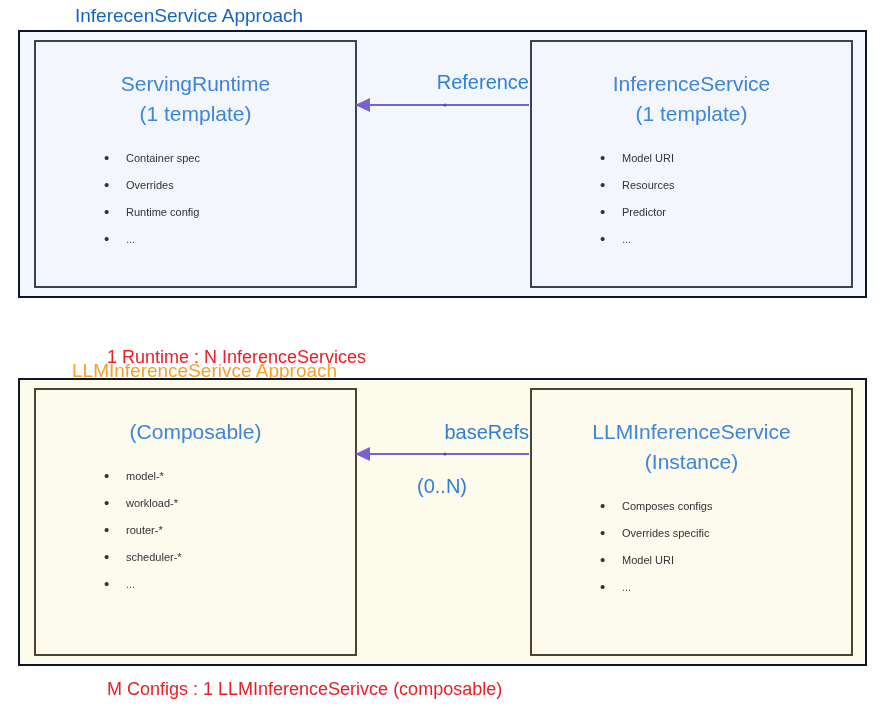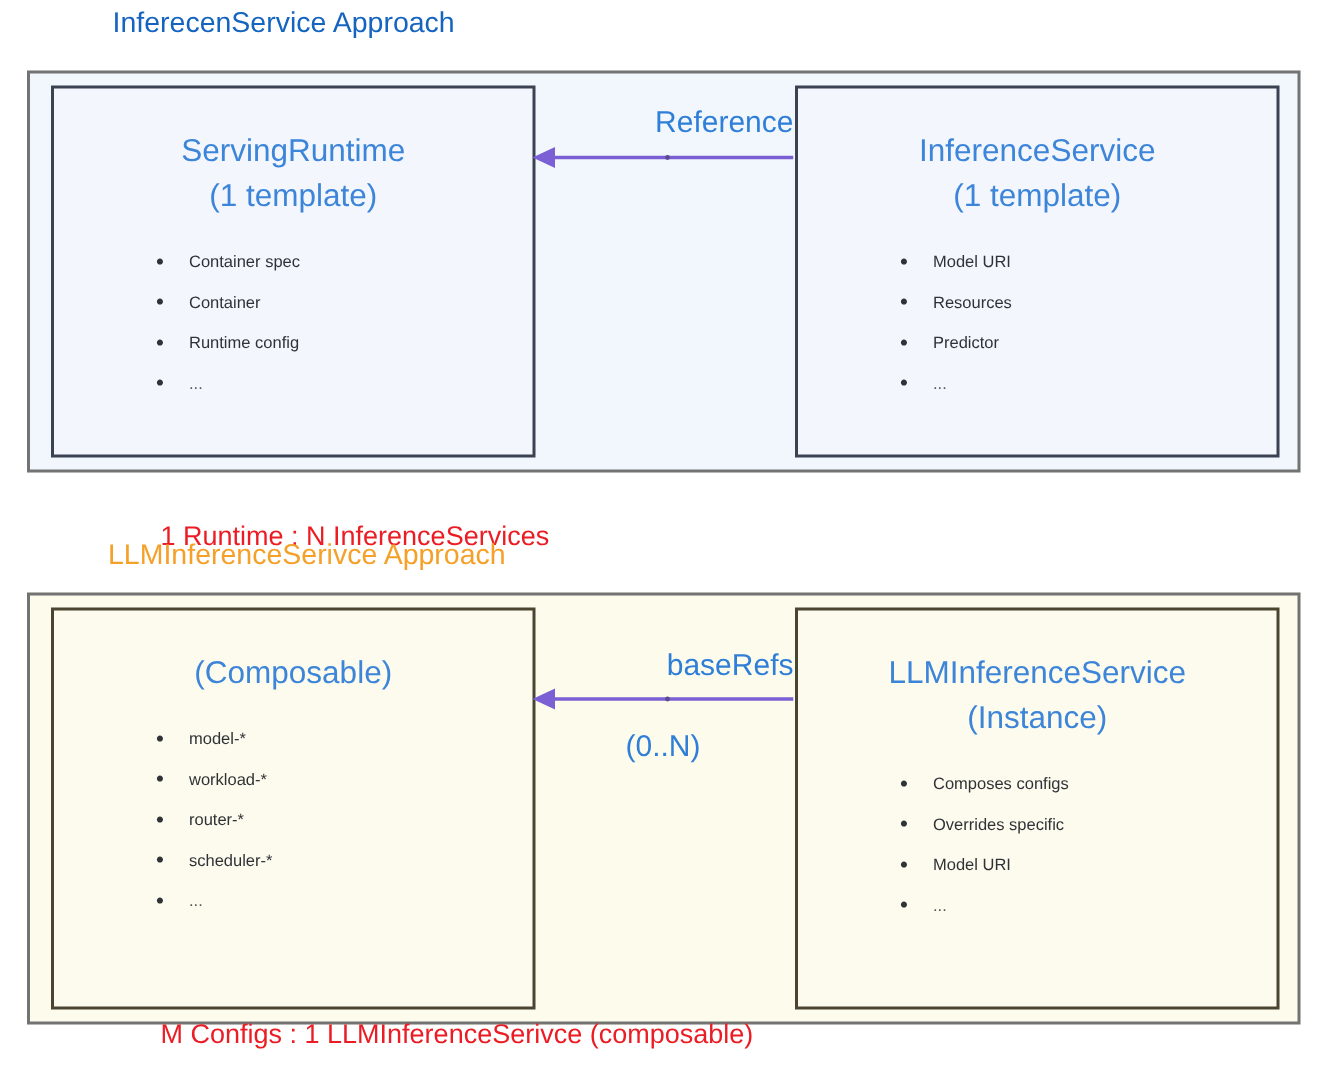--- a/index.html
+++ b/index.html
@@ -21,23 +21,22 @@
     font-size: 19px;
     line-height: 22px;
     white-space: nowrap;
   }
   .title-top    { left: 75px;  top: 5px;   color: #1565c0; }
   .title-bottom { left: 72px;  top: 360px; color: #f5a028; }
 
   
   .container {
     position: absolute;
-    border: 2px solid #737373;
+    border: 2px solid #0f172a;
     box-sizing: border-box;
-    margin-top: 17px;
   }
   .container-top {
     left: 18px; top: 30px; width: 849px; height: 268px;
     background: #f2f7fd;
   }
   .container-bottom {
     left: 18px; top: 378px; width: 849px; height: 288px;
     background: #fdfbeb;
   }
 
@@ -99,21 +98,21 @@
     line-height: 24px;
     white-space: nowrap;
     text-align: center;
     width: 100%;
   }
   .arrow-label.above { top: 0; text-align: right; }
   .arrow-label.below { bottom: 0; }
   .arrow-svg { position: absolute; left: 0; }
 
   .arrow-top    { left: 355px; top: 70px;  width: 174px; height: 52px; }
-  .arrow-bottom { left: 355px; top: 432px; width: 174px; height: 78px; }
+  .arrow-bottom { left: 355px; top: 420px; width: 174px; height: 78px; }
 
   
   .ratio-caption {
     position: absolute;
     color: #ec1c24;
     font-size: 18px;
     line-height: 22px;
     white-space: nowrap;
   }
   .ratio-top    { left: 107px; top: 305px; margin-top: 41px; }
@@ -126,21 +125,21 @@
 
 <div class="container container-top">
 
   <div class="box box-top box-sr">
     <div class="box-heading">
       <span>ServingRuntime</span>
       <span class="sub">(1 template)</span>
     </div>
     <ul class="bullets">
       <li>Container spec</li>
-      <li>Container</li>
+      <li>Overrides</li>
       <li>Runtime config</li>
       <li class="muted">...</li>
     </ul>
   </div>
 
   <div class="box box-top box-is">
     <div class="box-heading">
       <span>InferenceService</span>
       <span class="sub">(1 template)</span>
     </div>

